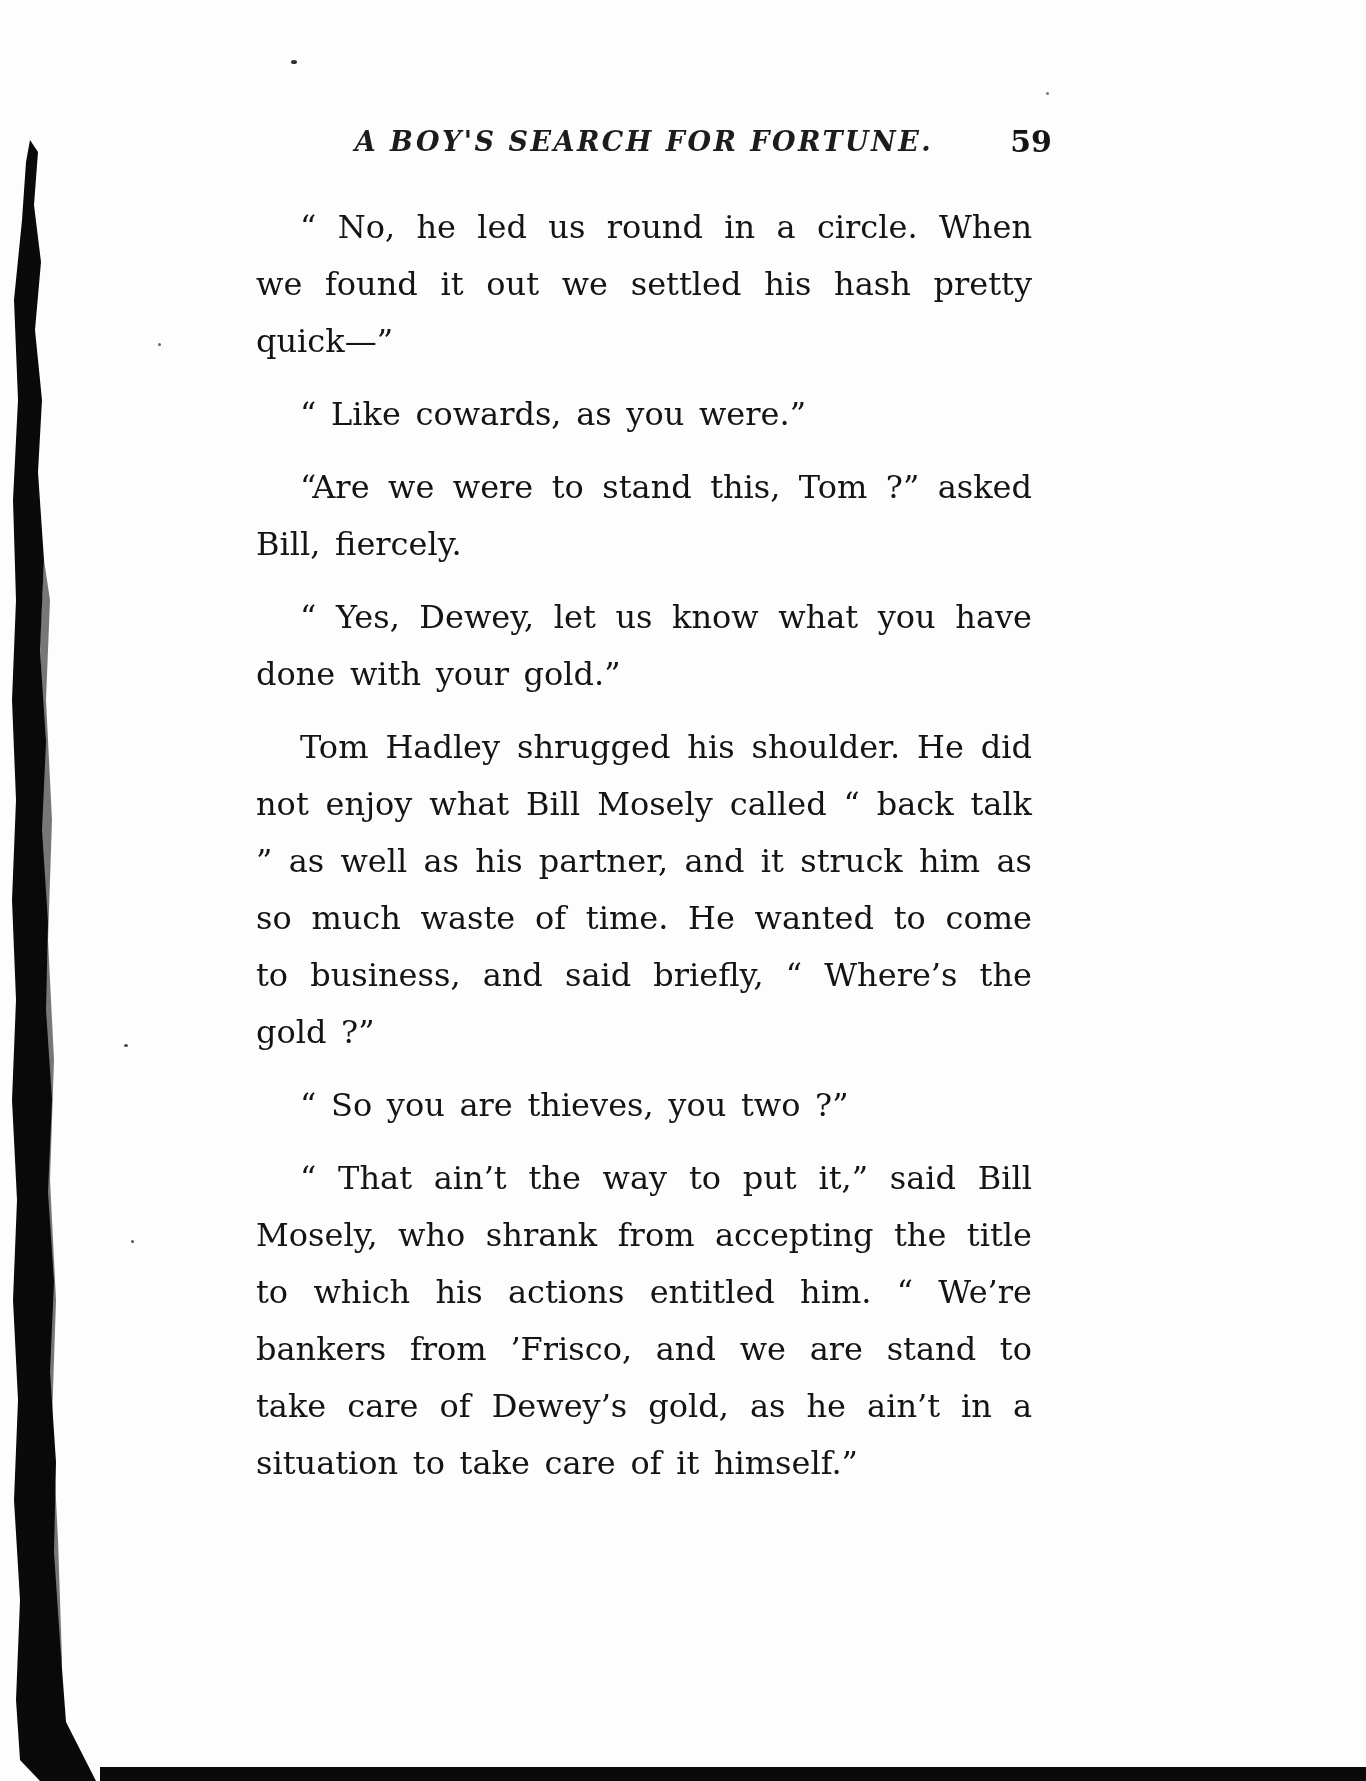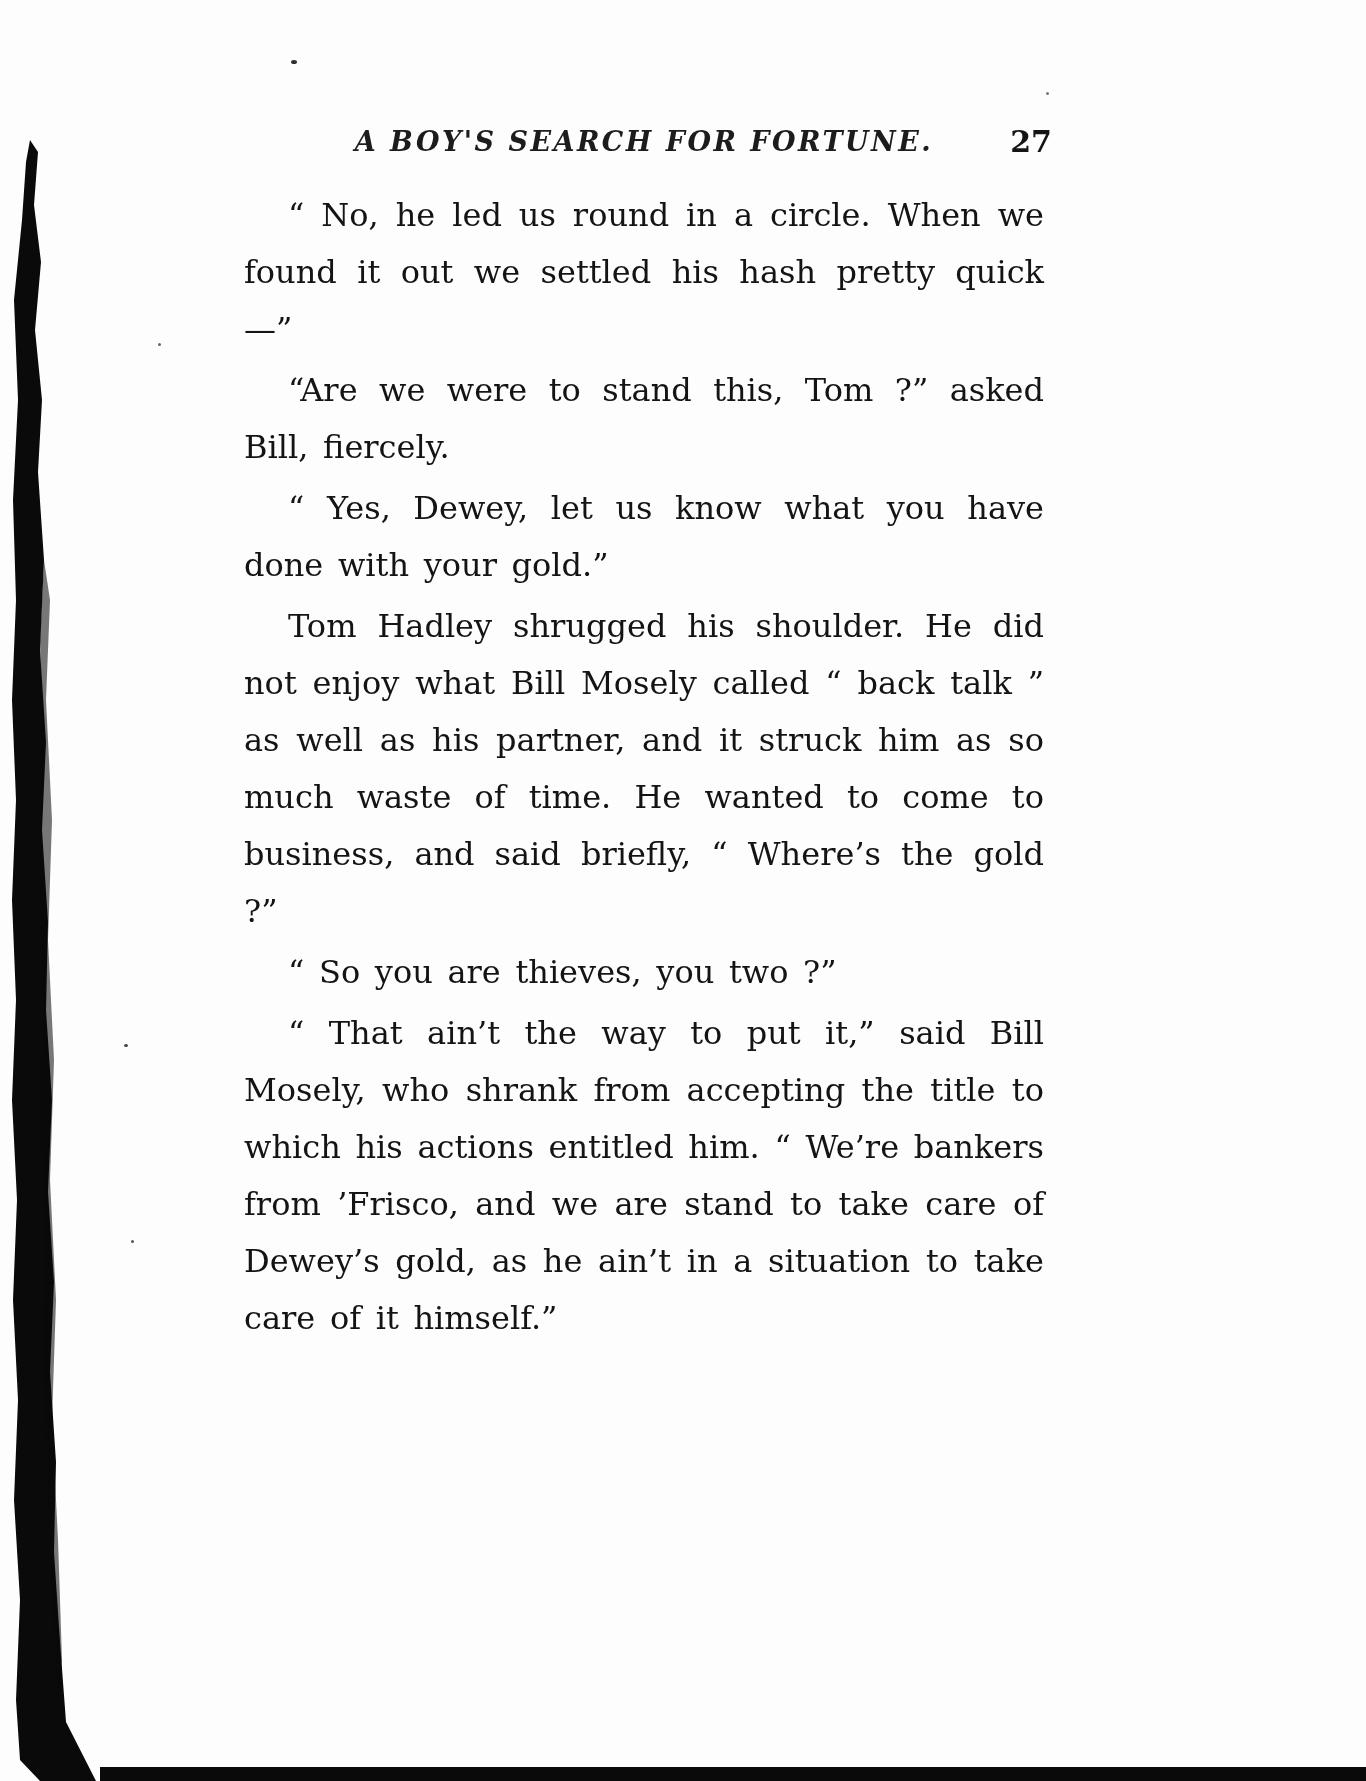--- a/index.html
+++ b/index.html
@@ -76,21 +76,21 @@
     top: 183px;
     left: 240px;
     width: 808px;
     font-size: 32px;
     line-height: 57px;
     text-align: justify;
     color: #141414;
     word-spacing: 0.14em;
   }
   .text-block p {
-    margin: 4px;
+    margin: 16px;
     text-indent: 44px;
   }
 </style>
 </head>
 <body>
 
 <div class="page">
 
   <svg class="binding-svg" viewBox="0 0 130 1781" preserveAspectRatio="none" aria-hidden="true">
     <path fill="#0a0a0a" d="
@@ -111,25 +111,26 @@
   <div class="bottom-bar"></div>
 
   <div class="speck s1"></div>
   <div class="speck s2"></div>
   <div class="speck s3"></div>
   <div class="speck s4"></div>
   <div class="speck s5"></div>
 
   <header class="page-header">
     <div class="header-title">A BOY'S SEARCH FOR FORTUNE.</div>
-    <div class="page-number">27</div>
+    <div class="page-number">59</div>
   </header>
 
   <main class="text-block">
     <p>“ No, he led us round in a circle.  When we found it out we settled his hash pretty quick—”</p>
+    <p>“ Like cowards, as you were.”</p>
     <p>“Are we were to stand this, Tom ?” asked Bill, fiercely.</p>
     <p>“ Yes, Dewey, let us know what you have done with your gold.”</p>
     <p>Tom Hadley shrugged his shoulder.  He did not enjoy what Bill Mosely called “ back talk ” as well as his partner, and it struck him as so much waste of time.  He wanted to come to business, and said briefly, “ Where’s the gold ?”</p>
     <p>“ So you are thieves, you two ?”</p>
     <p>“ That ain’t the way to put it,” said Bill Mosely, who shrank from accepting the title to which his actions entitled him.  “ We’re bankers from ’Frisco, and we are stand to take care of Dewey’s gold, as he ain’t in a situation to take care of it himself.”</p>
   </main>
 
 </div>
 
 </body></html>

